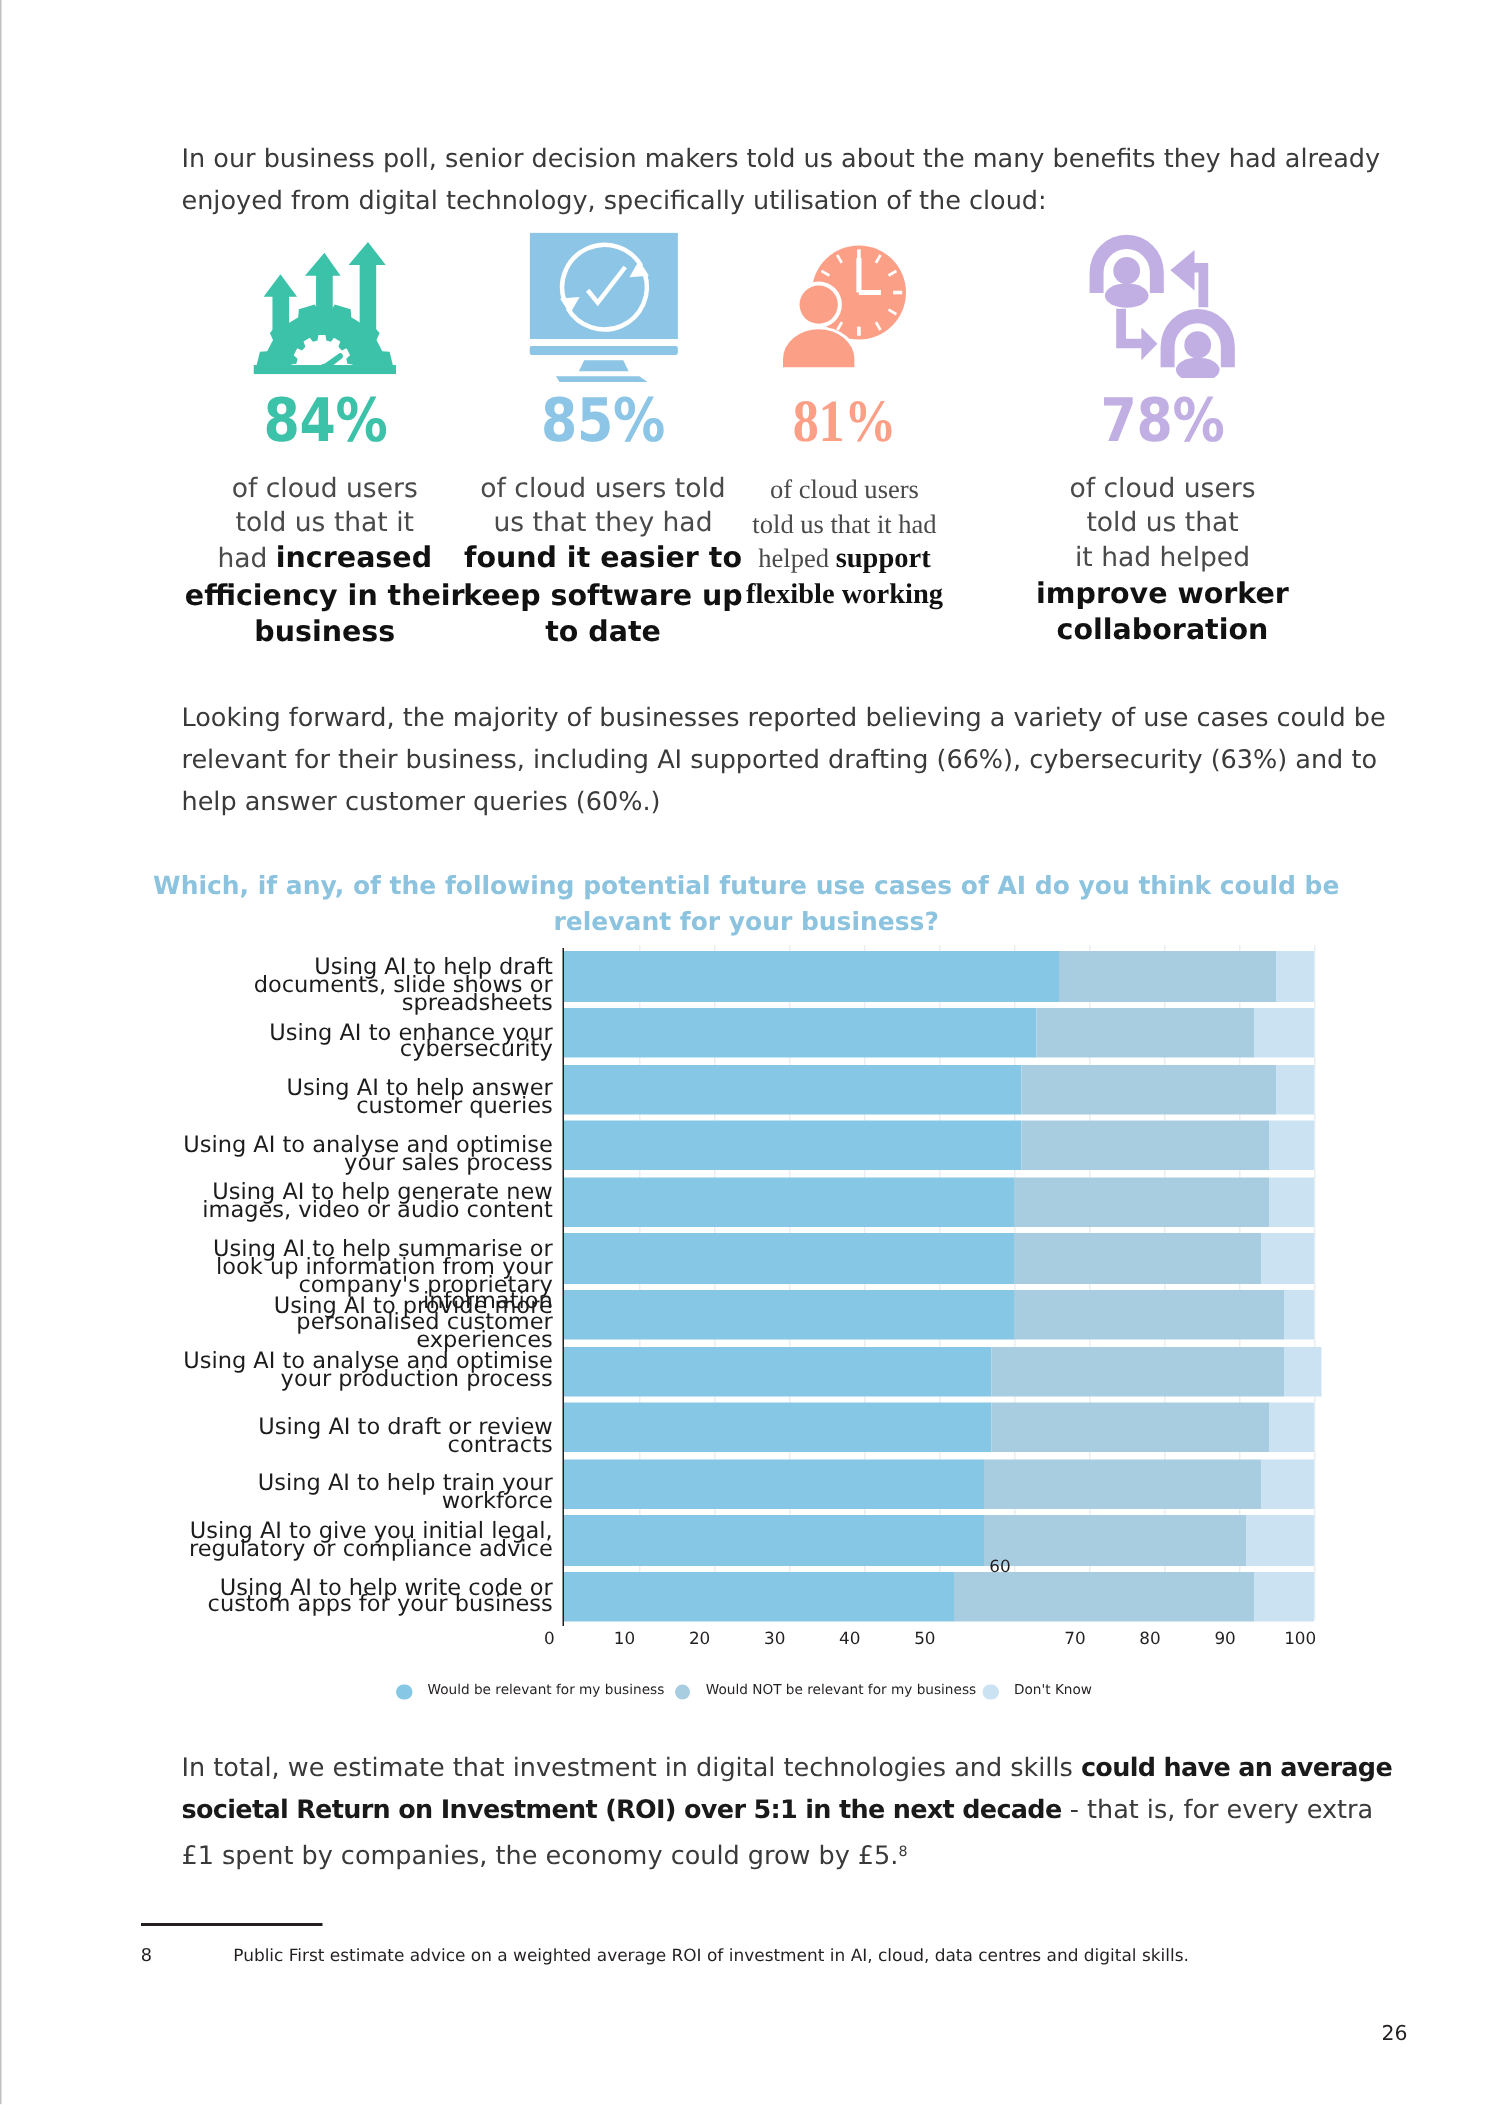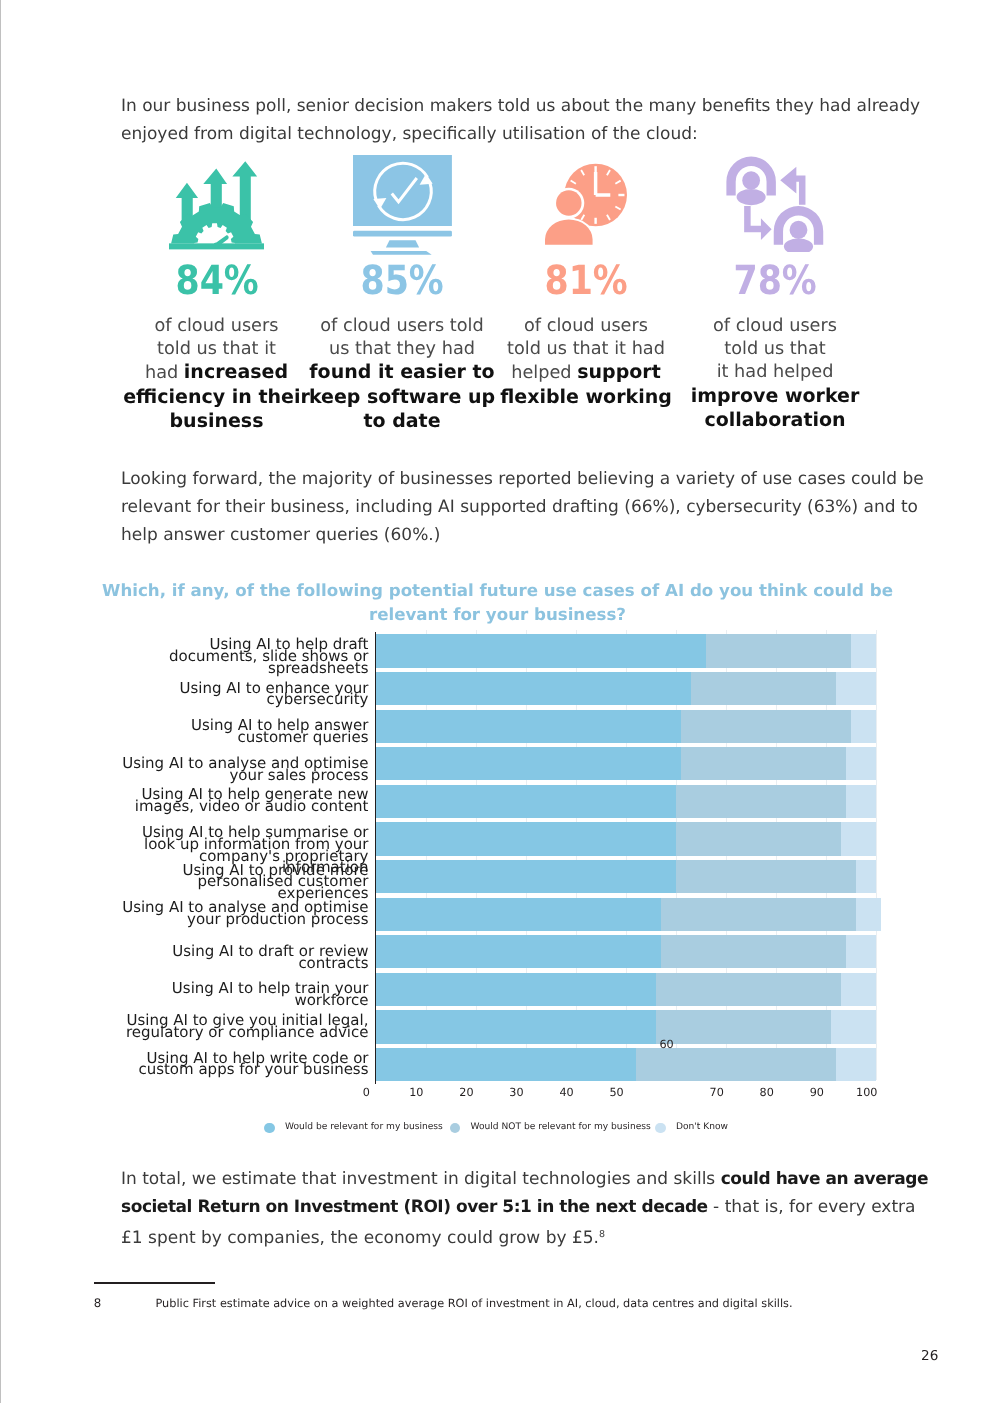--- a/index.html
+++ b/index.html
@@ -106,21 +106,21 @@
         </div>
         <div class="pct" style="color: rgb(140, 197, 229);">85%</div>
         <div class="cap">
           <div class="capline"><span>of cloud users told</span></div>
           <div class="capline"><span>us that they had</span></div>
           <div class="capline"><b>found it easier to</b></div>
           <div class="capline"><b>keep software up</b></div>
           <div class="capline"><b>to date</b></div>
         </div>
       </div>
-      <div class="stat" style="left: 486px; width: 200px;">
+      <div class="stat" style="left: 463px; width: 200px; font-family: Liberation Serif, serif;">
         <div class="icon">
           <svg viewBox="0 0 83 86" width="84" height="87" preserveAspectRatio="none" style="bottom: 6px; margin-left: -42px;">
  <defs>
   <mask id="pcmask">
    <rect x="0" y="0" width="83" height="86" fill="#fff"></rect>
    <g stroke="#000" fill="none" stroke-linecap="butt">
      <line x1="51" y1="13.1" x2="51" y2="7.1" stroke-width="2.4"></line>
      <line x1="62.2" y1="16.1" x2="65.2" y2="10.9" stroke-width="1.8"></line>
      <line x1="70.5" y1="24.4" x2="75.7" y2="21.4" stroke-width="1.8"></line>
      <line x1="73.5" y1="35.6" x2="79.5" y2="35.6" stroke-width="2.4"></line>

